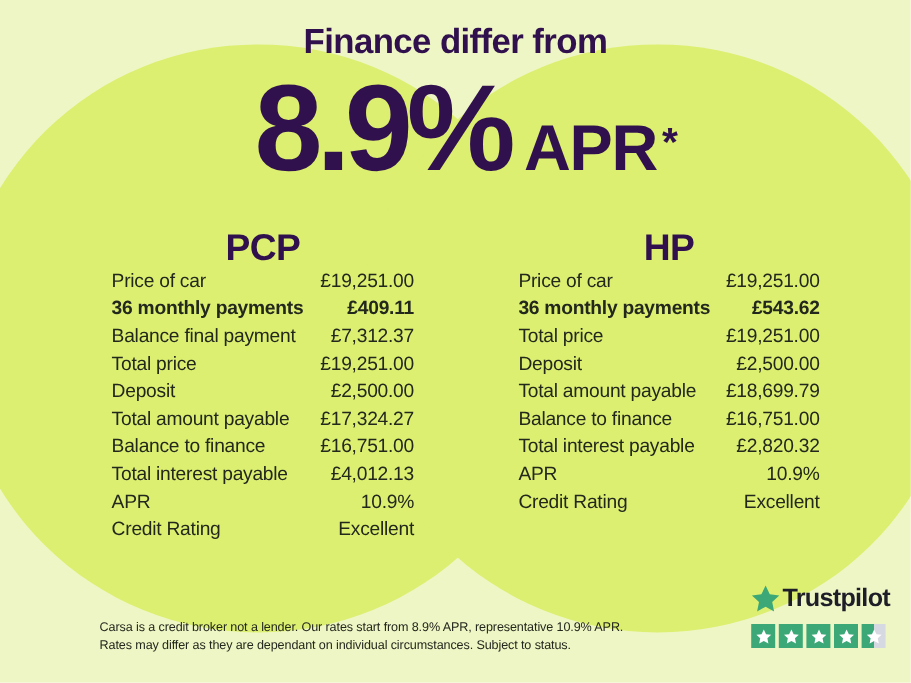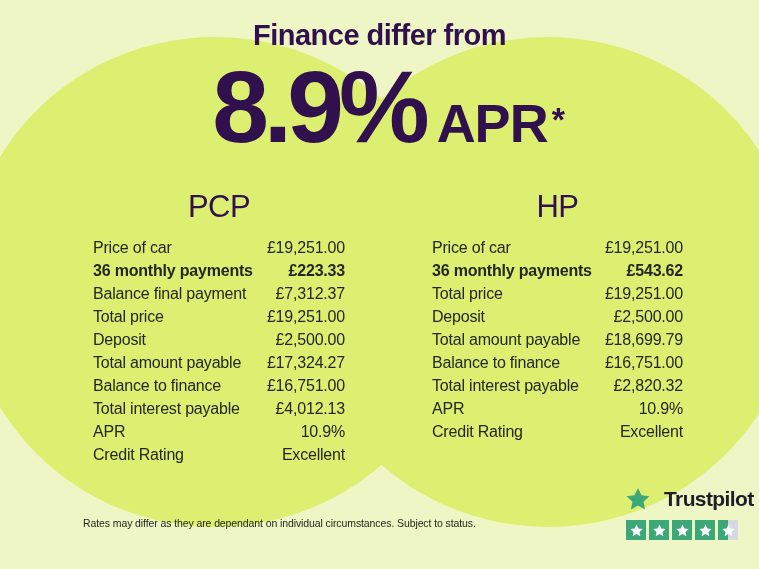--- a/index.html
+++ b/index.html
@@ -58,23 +58,22 @@
   }
 
   .fin-col { position: absolute; top: 190px; }
   .fin-col-pcp { left: 93px; width: 252px; }
   .fin-col-hp  { left: 432px; width: 251px; }
   .col-title {
     text-align: center;
     color: var(--purple, #30114d);
     font-size: 31px;
     line-height: 33px;
-    font-weight: 400;
+    font-weight: 700;
     letter-spacing: -0.5px;
-    margin-bottom: 13px;
   }
   .fin-row {
     display: flex;
     justify-content: space-between;
     align-items: center;
     height: 23px;
     font-size: 16px;
     letter-spacing: -0.2px;
     color: var(--text-dark, #23281d);
   }
@@ -84,21 +83,21 @@
     position: absolute;
     left: 83px; top: 516px;
     width: 480px;
     font-size: 10.5px;
     line-height: 15px;
     letter-spacing: -0.1px;
     color: var(--text-dark, #23281d);
   }
 
   .trustpilot { position: absolute; left: 626px; top: 487px; }
-  .tp-logo { display: flex; align-items: center; gap: 14px; }
+  .tp-logo { display: flex; align-items: center; gap: 2px; }
   .tp-brand {
     font-size: 21px;
     font-weight: 700;
     letter-spacing: -0.6px;
     color: #1e1e28;
   }
   .tp-stars { display: flex; gap: 3px; margin-top: 9px; }
   .star-box {
     width: 20px; height: 20px;
     display: flex; align-items: center; justify-content: center;
@@ -127,21 +126,21 @@
 
   <div class="fin-col fin-col-pcp">
     <div class="col-title">PCP</div>
     <div class="fin-rows">
         <div class="fin-row">
           <span>Price of car</span>
           <span>£19,251.00</span>
         </div>
         <div class="fin-row bold">
           <span>36 monthly payments</span>
-          <span>£223.33</span>
+          <span>£409.11</span>
         </div>
         <div class="fin-row">
           <span>Balance final payment</span>
           <span>£7,312.37</span>
         </div>
         <div class="fin-row">
           <span>Total price</span>
           <span>£19,251.00</span>
         </div>
         <div class="fin-row">
@@ -207,20 +206,21 @@
           <span>10.9%</span>
         </div>
         <div class="fin-row">
           <span>Credit Rating</span>
           <span>Excellent</span>
         </div>
       </div>
   </div>
 
   <div class="disclaimer">
+    <div>Carsa is a credit broker not a lender. Our rates start from 8.9% APR, representative 10.9% APR.</div>
     <div>Rates may differ as they are dependant on individual circumstances. Subject to status.</div>
   </div>
 
   <div class="trustpilot">
     <div class="tp-logo">
       <svg width="24" height="24" viewBox="0 0 24 24">
         <polygon points="12,1 15.5,8.3 23.4,9.2 17.5,14.7 19.1,22.6 12,18.6 4.9,22.6 6.5,14.7 0.6,9.2 8.5,8.3" fill="#3ca877"></polygon>
       </svg>
       <span class="tp-brand">Trustpilot</span>
     </div>

